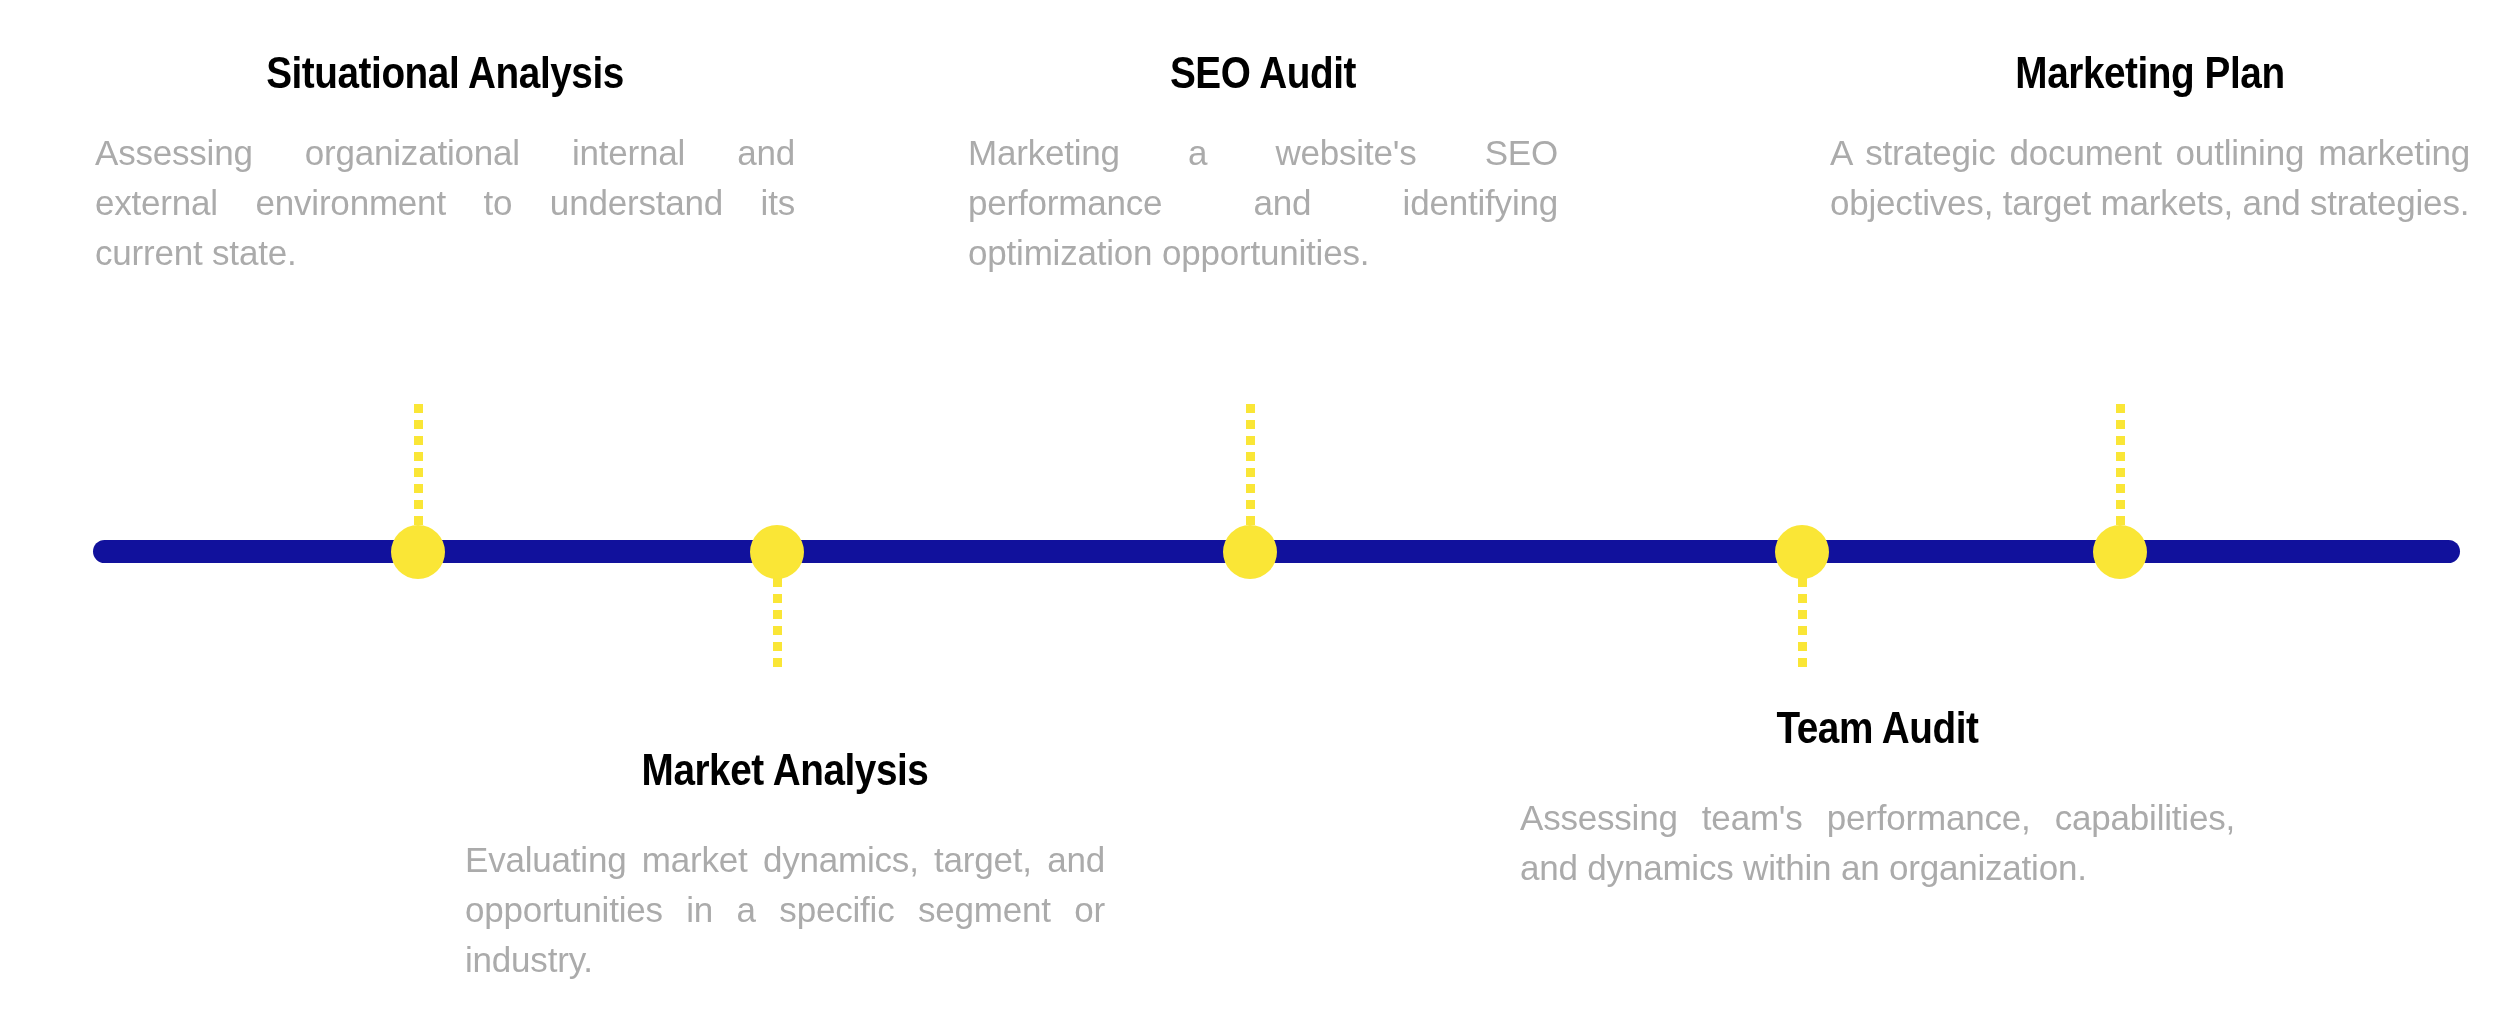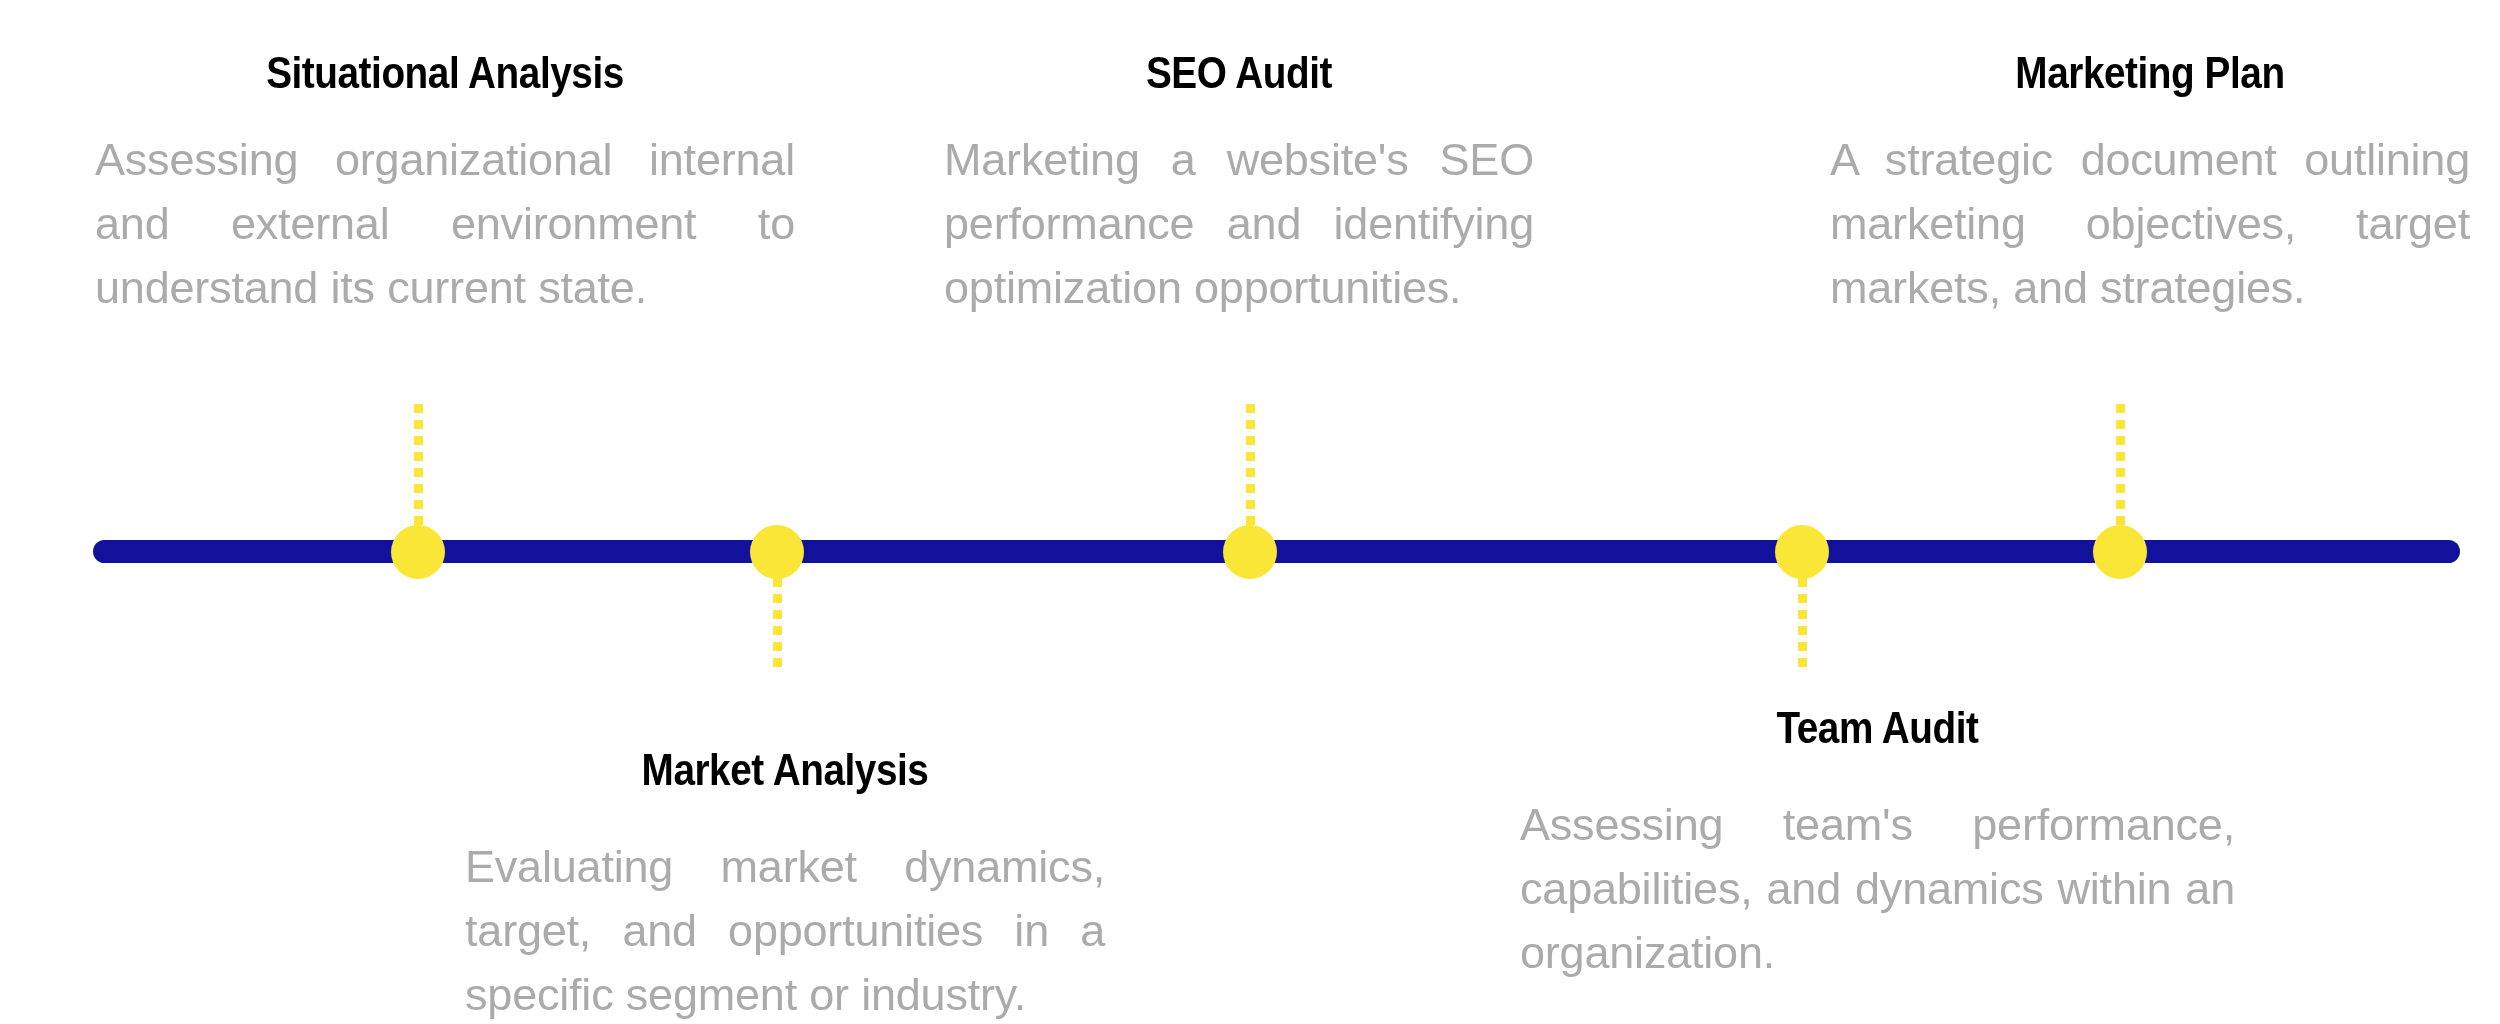--- a/index.html
+++ b/index.html
@@ -30,21 +30,21 @@
     color: #000000;
     text-align: center;
     letter-spacing: -0.5px;
     white-space: nowrap;
     transform: scaleX(0.88);
     transform-origin: center center;
   }
   .milestone-desc {
     font-family: "Liberation Sans", sans-serif;
     font-weight: normal;
-    font-size: 45px;
+    font-size: 35px;
     line-height: 1.42;
     color: #ababab;
     text-align: justify;
     text-align-last: left;
     letter-spacing: -0.2px;
   }
 
   
   .block-top .milestone-title { margin-bottom: 32px; }
   
@@ -96,21 +96,21 @@
 </head>
 <body>
 
 <div id="canvas">
 
   <div class="milestone-block block-top" style="left:95px; top:50px; width:700px;">
     <div class="milestone-title">Situational Analysis</div>
     <div class="milestone-desc">Assessing organizational internal and external environment to understand its current state.</div>
   </div>
 
-  <div class="milestone-block block-top" style="left:944px; top:50px; width:590px;">
+  <div class="milestone-block block-top" style="left:968px; top:50px; width:590px;">
     <div class="milestone-title">SEO Audit</div>
     <div class="milestone-desc">Marketing a website's SEO performance and identifying optimization opportunities.</div>
   </div>
 
   <div class="milestone-block block-top" style="left:1830px; top:50px; width:640px;">
     <div class="milestone-title">Marketing Plan</div>
     <div class="milestone-desc">A strategic document outlining marketing objectives, target markets, and strategies.</div>
   </div>
 
   <div id="timeline-bar">

